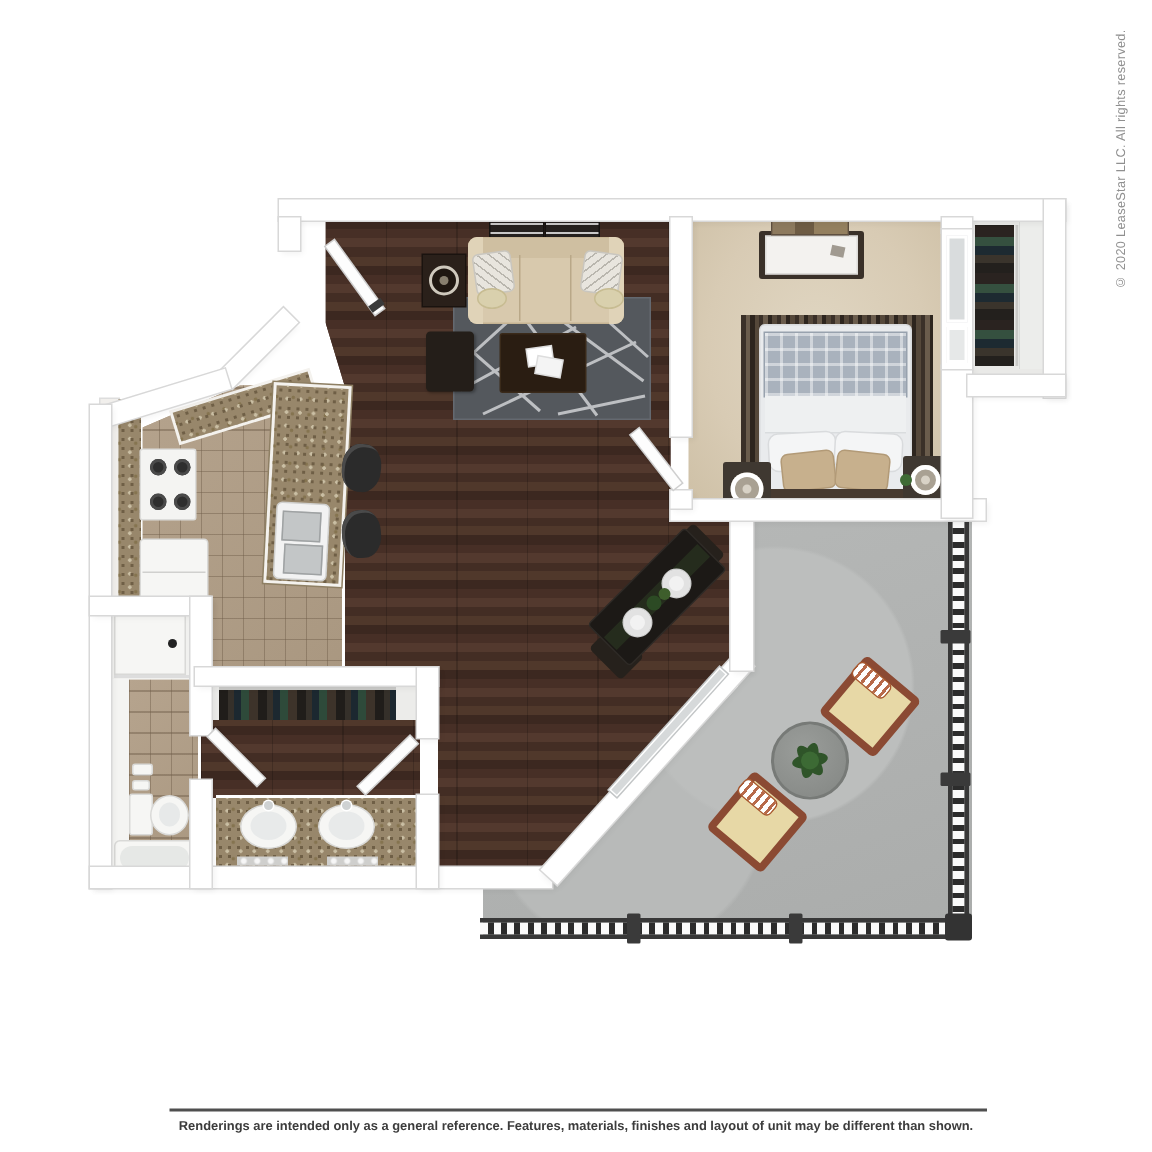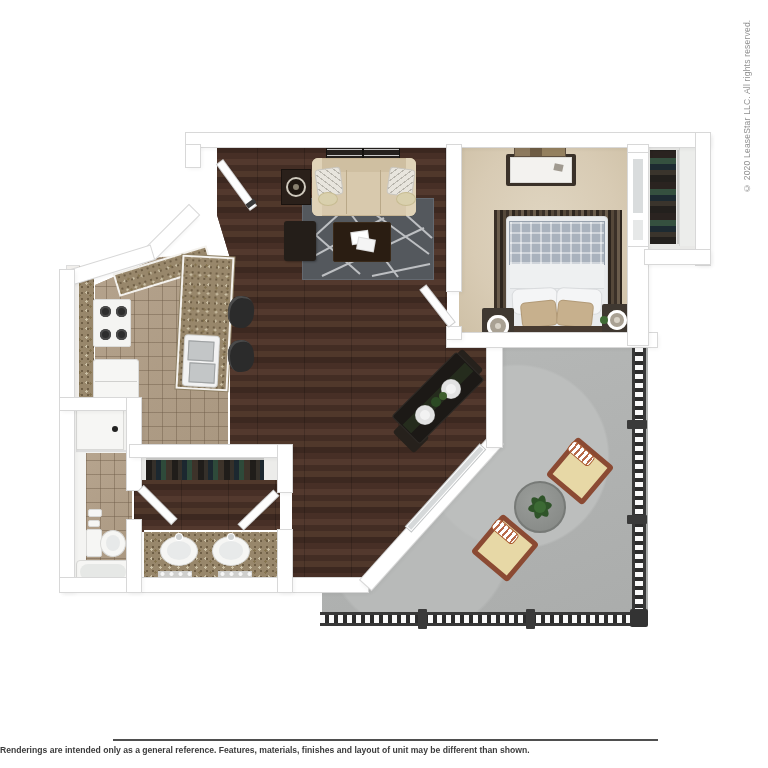--- a/index.html
+++ b/index.html
@@ -29,21 +29,21 @@
           border-left:3px solid #383838;border-right:3px solid #383838;box-sizing:border-box;}
   .rail-h{background:repeating-linear-gradient(90deg,#fafafa 0 5px,#2c2c2c 5px 9px);
           border-top:3px solid #383838;border-bottom:3px solid #383838;box-sizing:border-box;}
   .white-appl{background:#f6f6f4;border:1px solid #d9d9d7;box-sizing:border-box;}
   .plaid{background-color:#a9b2bd;background-image:
     repeating-linear-gradient(0deg, rgba(255,255,255,.45) 0 2px, transparent 2px 10px),
     repeating-linear-gradient(90deg, rgba(255,255,255,.45) 0 2px, transparent 2px 10px);}
   .clothes-v{background:repeating-linear-gradient(0deg,#23201d 0 7px,#3a342c 7px 12px,#1d2a31 12px 18px,#35503f 18px 24px,#2a2320 24px 31px);}
   .clothes-h{background:repeating-linear-gradient(90deg,#201d1a 0 6px,#35302a 6px 10px,#1c2830 10px 15px,#2e4a3a 15px 20px,#3d332a 20px 26px);}
   .bedrug{background:repeating-linear-gradient(90deg,#3a3028 0 3px,#6a5c4c 3px 6px,#2d251e 6px 9px,#55483a 9px 12px);}
-  .disc{font-size:8.6px;font-weight:bold;color:#3c3c3c;width:100%;}
+  .disc{font-size:8.6px;font-weight:bold;color:#3c3c3c;text-align:center;width:100%;}
   .copyr{writing-mode:vertical-rl;transform:rotate(180deg);font-size:8.5px;color:#8f8f8f;letter-spacing:.2px;}
 </style>
 </head>
 <body>
 
 <div id="canvas">
 
   <div class="abs wood" style="left:210px;top:140px;width:285px;height:445px;
        clip-path:polygon(7px 7px,237px 7px,237px 205px,277px 205px,277px 305px,156px 438px,82px 438px,82px 317px,20px 317px,20px 118px,7px 75px);"></div>
 

